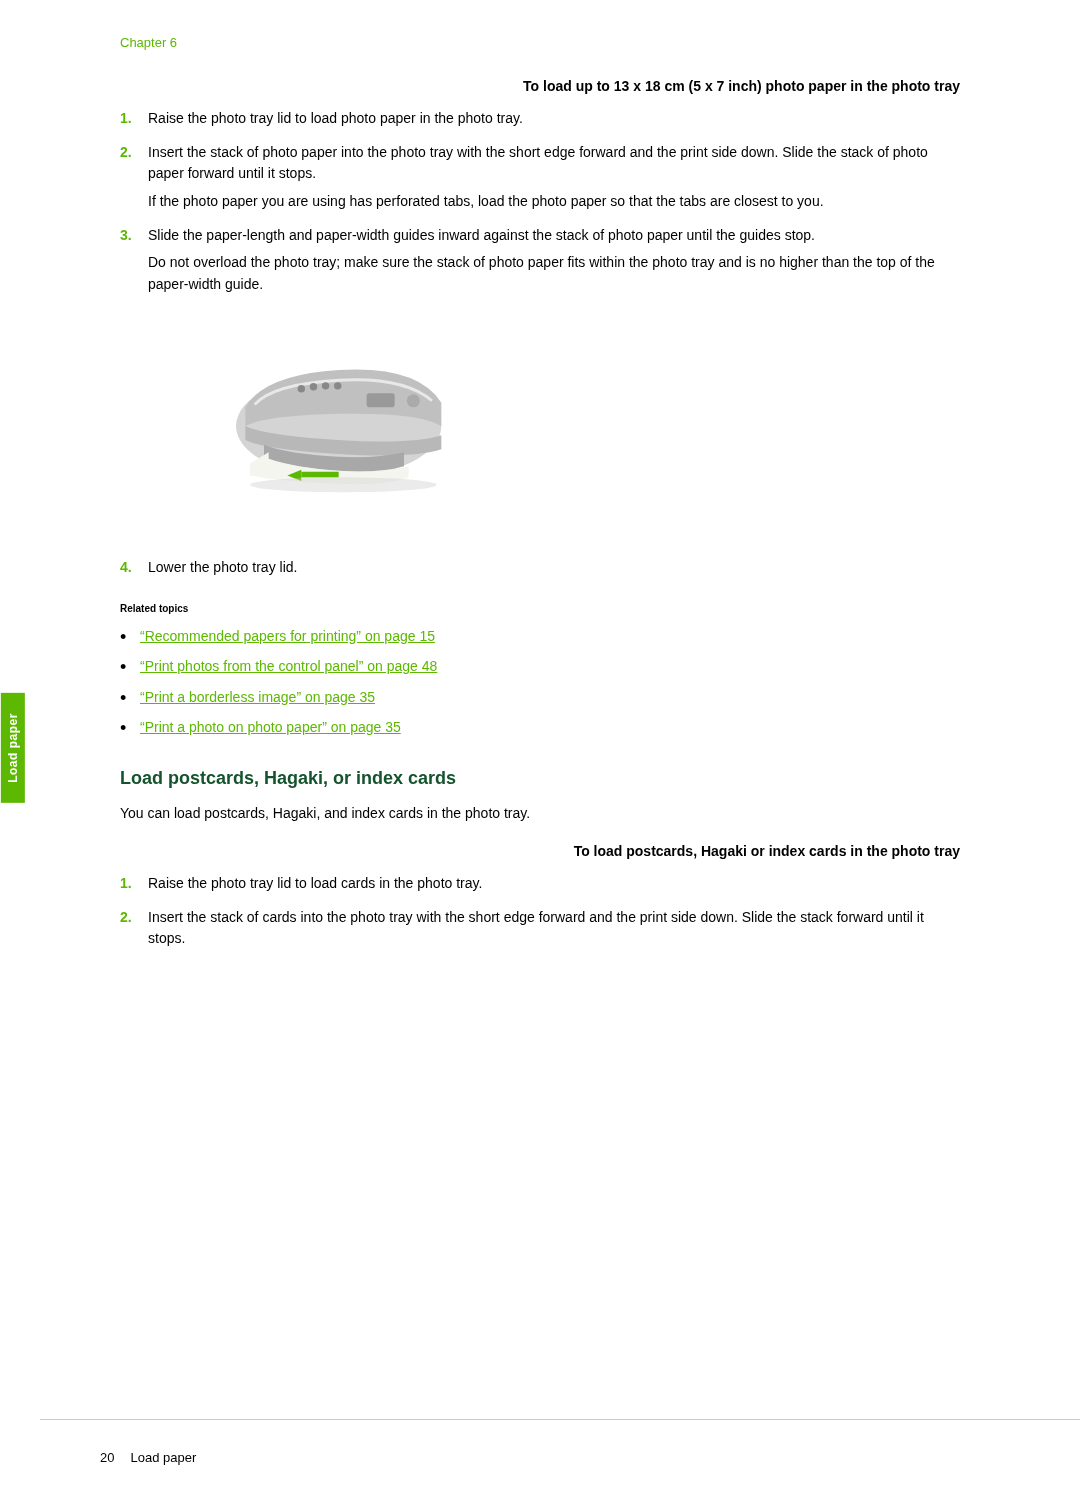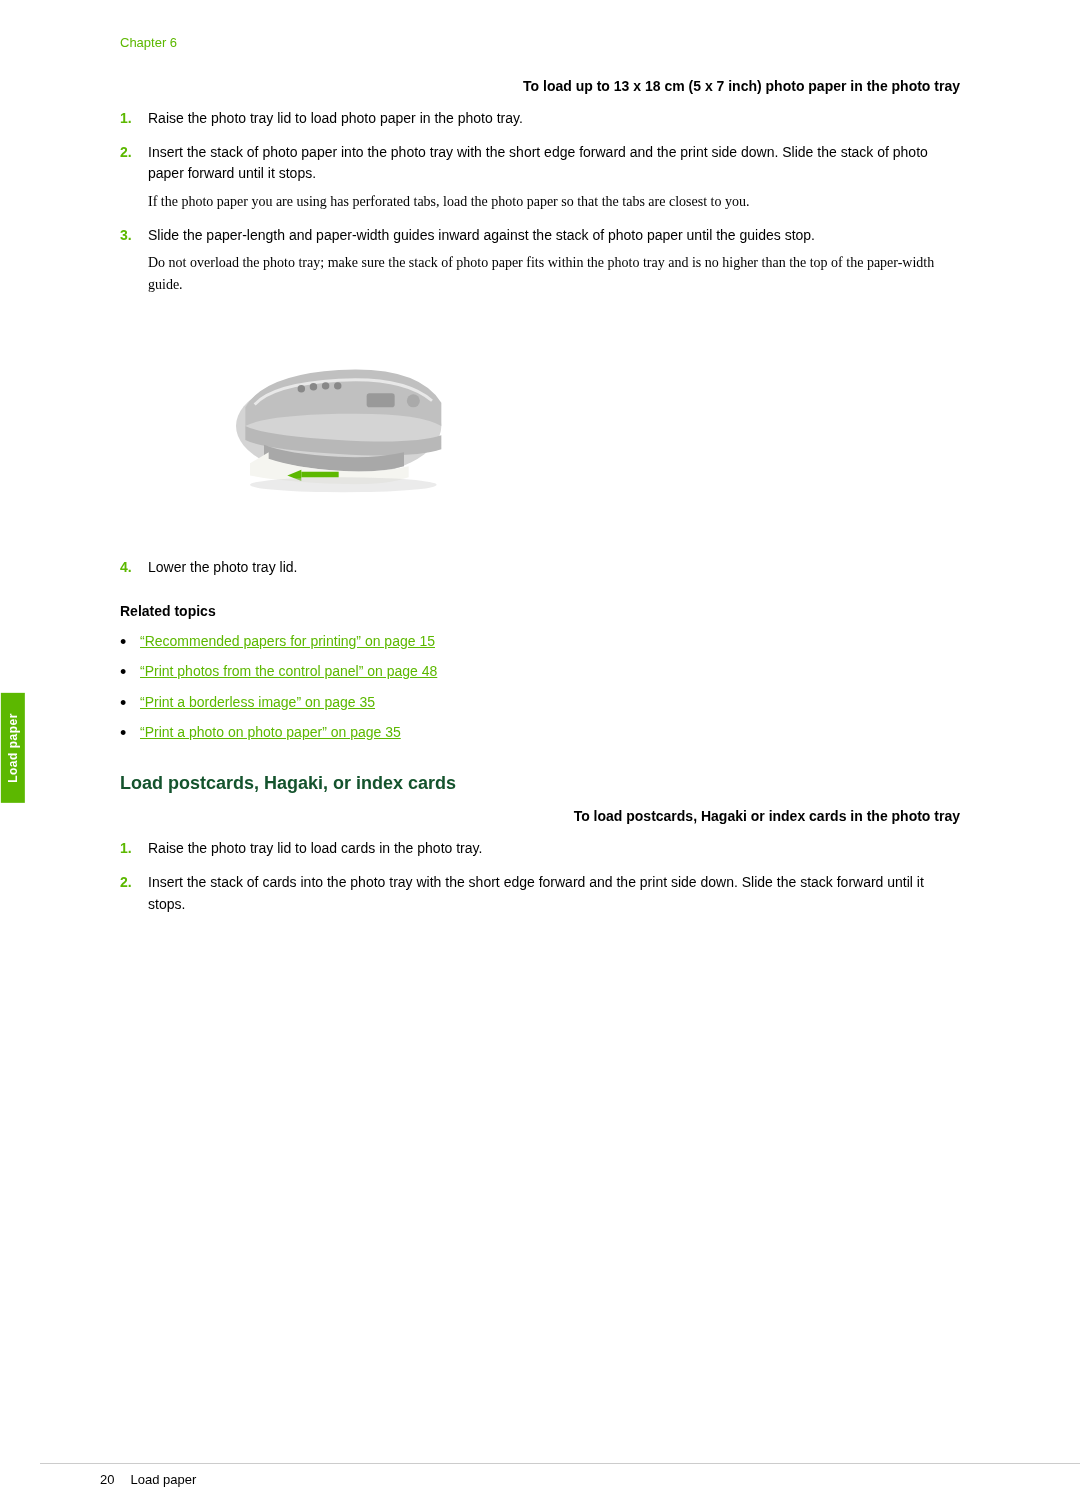--- a/index.html
+++ b/index.html
@@ -82,40 +82,39 @@
       flex-shrink: 0;
     }
 
     .list-content {
       flex: 1;
     }
 
     .list-content p {
       margin-top: 6px;
       line-height: 1.55;
-      font-family: Liberation Serif, serif;
     }
 
     .printer-image-container {
       margin: 30px 0 30px 60px;
     }
 
     
     .printer-svg {
       width: 280px;
       height: 200px;
     }
 
     .step4-item {
       display: flex;
       margin-bottom: 28px;
     }
 
     .related-topics-heading {
-      font-size: 14px;
+      font-size: 10px;
       font-weight: bold;
       margin-bottom: 12px;
     }
 
     .bullet-list {
       list-style: none;
       padding: 0;
       margin: 0 0 28px 0;
     }
 
@@ -281,37 +280,38 @@
         </li>
         <li>
           <span class="bullet-dot">•</span>
           <a href="#">“Print a photo on photo paper” on page 35</a>
         </li>
       </ul>
     </div>
 
     <div class="section-heading-green">Load postcards, Hagaki, or index cards</div>
 
+    <p class="body-text">You can load postcards, Hagaki, and index cards in the photo tray.</p>
 
     <div class="section-heading-bold">To load postcards, Hagaki or index cards in the photo tray</div>
 
     <ol class="ordered-list">
       <li>
         <span class="list-number">1.</span>
         <div class="list-content">
           <span>Raise the photo tray lid to load cards in the photo tray.</span>
         </div>
       </li>
       <li>
         <span class="list-number">2.</span>
         <div class="list-content">
           <span>Insert the stack of cards into the photo tray with the short edge forward and the print side down. Slide the stack forward until it stops.</span>
         </div>
       </li>
     </ol>
 
-    <div class="footer-bar" style="position: absolute; bottom: 0; left: 40px; right: 0; border-top: 1px solid #ccc; padding: 8px 60px; display: flex; align-items: center;">
+    <div class="footer-bar" style="position: absolute; bottom: 0; left: 40px; right: 0; border-top: 1px solid #ccc; padding: 30px 60px; display: flex; align-items: center;">
       <span class="footer-page-num" style="margin-right: 16px; font-size: 13px;">20</span>
       <span class="footer-section-label" style="font-size: 13px;">Load paper</span>
     </div>
 
   </div>
 </div>
 
 </body></html>

